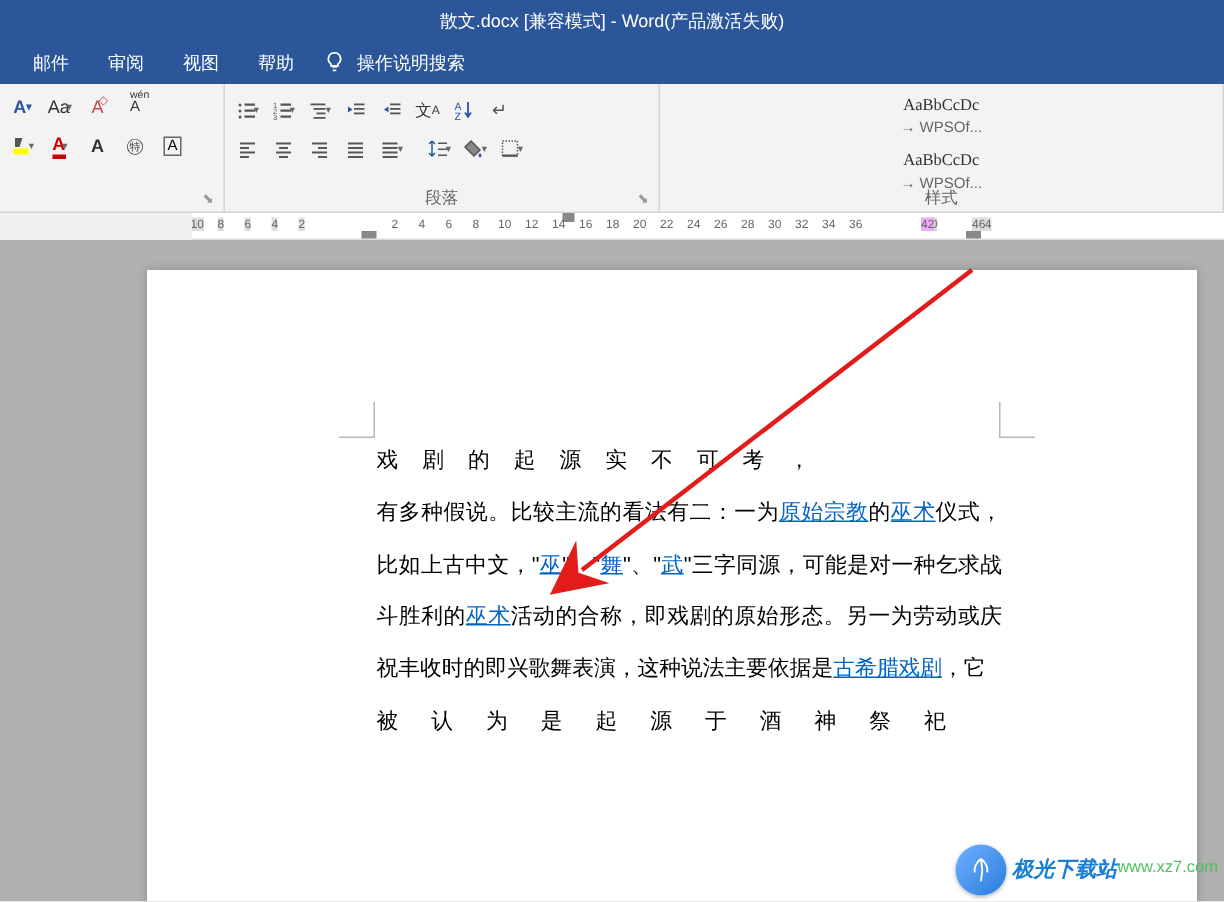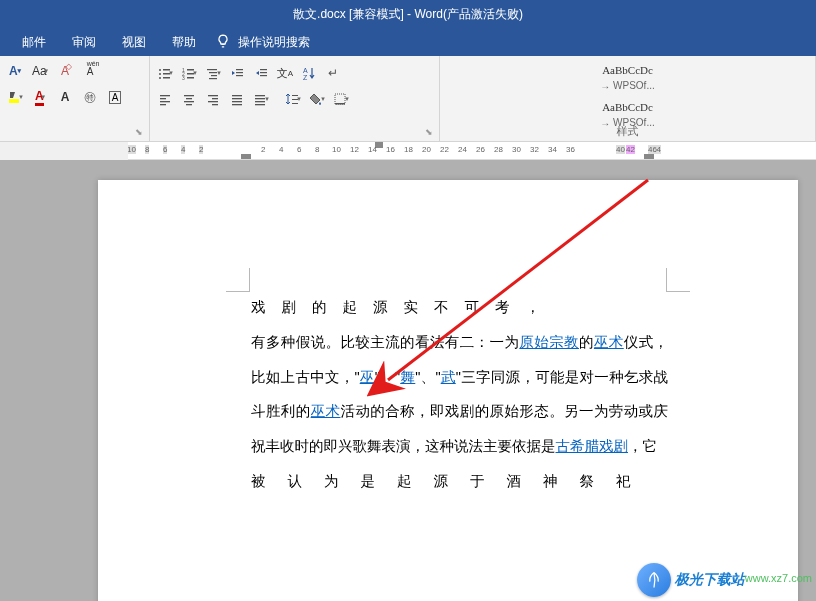--- a/index.html
+++ b/index.html
@@ -233,20 +233,21 @@
           <span class="dd-arrow">▾</span>
         </div>
       <div class="icon-btn">
           <svg width="14" height="14">
             <rect x="2" y="2" width="10" height="10" fill="none" stroke="#555" stroke-dasharray="1,1"></rect>
             <rect x="2" y="11" width="10" height="1.5" fill="#555"></rect>
           </svg>
           <span class="dd-arrow">▾</span>
         </div>
     </div>
+    <div class="ribbon-group-label">段落</div>
     <div class="ribbon-group-expand">⬊</div>
   </div>
 
   <div class="ribbon-group group3" id="styles-container">
     <div class="style-box">
         <div class="style-preview" style="font-size: 11px; color: rgb(51, 51, 51);">AaBbCcDc</div>
         <div class="style-name">→ WPSOf...</div>
       </div>
       <div class="style-box">
         <div class="style-preview" style="font-size: 11px; color: rgb(51, 51, 51);">AaBbCcDc</div>
@@ -280,21 +281,21 @@
     <span class="ruler-num" style="left: 294px;">20</span>
     <span class="ruler-num" style="left: 312px;">22</span>
     <span class="ruler-num" style="left: 330px;">24</span>
     <span class="ruler-num" style="left: 348px;">26</span>
     <span class="ruler-num" style="left: 366px;">28</span>
     <span class="ruler-num" style="left: 384px;">30</span>
     <span class="ruler-num" style="left: 402px;">32</span>
     <span class="ruler-num" style="left: 420px;">34</span>
     <span class="ruler-num" style="left: 438px;">36</span>
     <span class="ruler-num" style="left: 488px; background: rgb(221, 221, 221);">40</span>
-    <span class="ruler-num" style="left: 498px; background: #f0abfc;">42</span>
+    <span class="ruler-num" style="left: 486px; background: #f0abfc;">42</span>
     <span class="ruler-num" style="left: 524px; background: rgb(221, 221, 221);">44</span>
     <span class="ruler-num" style="left: 520px; background: rgb(221, 221, 221);">46</span>
   </div>
 
 <div class="canvas-area">
   <div class="page">
     <div class="page-corner pc-tl"></div>
     <div class="page-corner pc-tr"></div>
     <div class="doc-text">
       <span class="doc-line1">戏剧的起源实不可考，</span>

